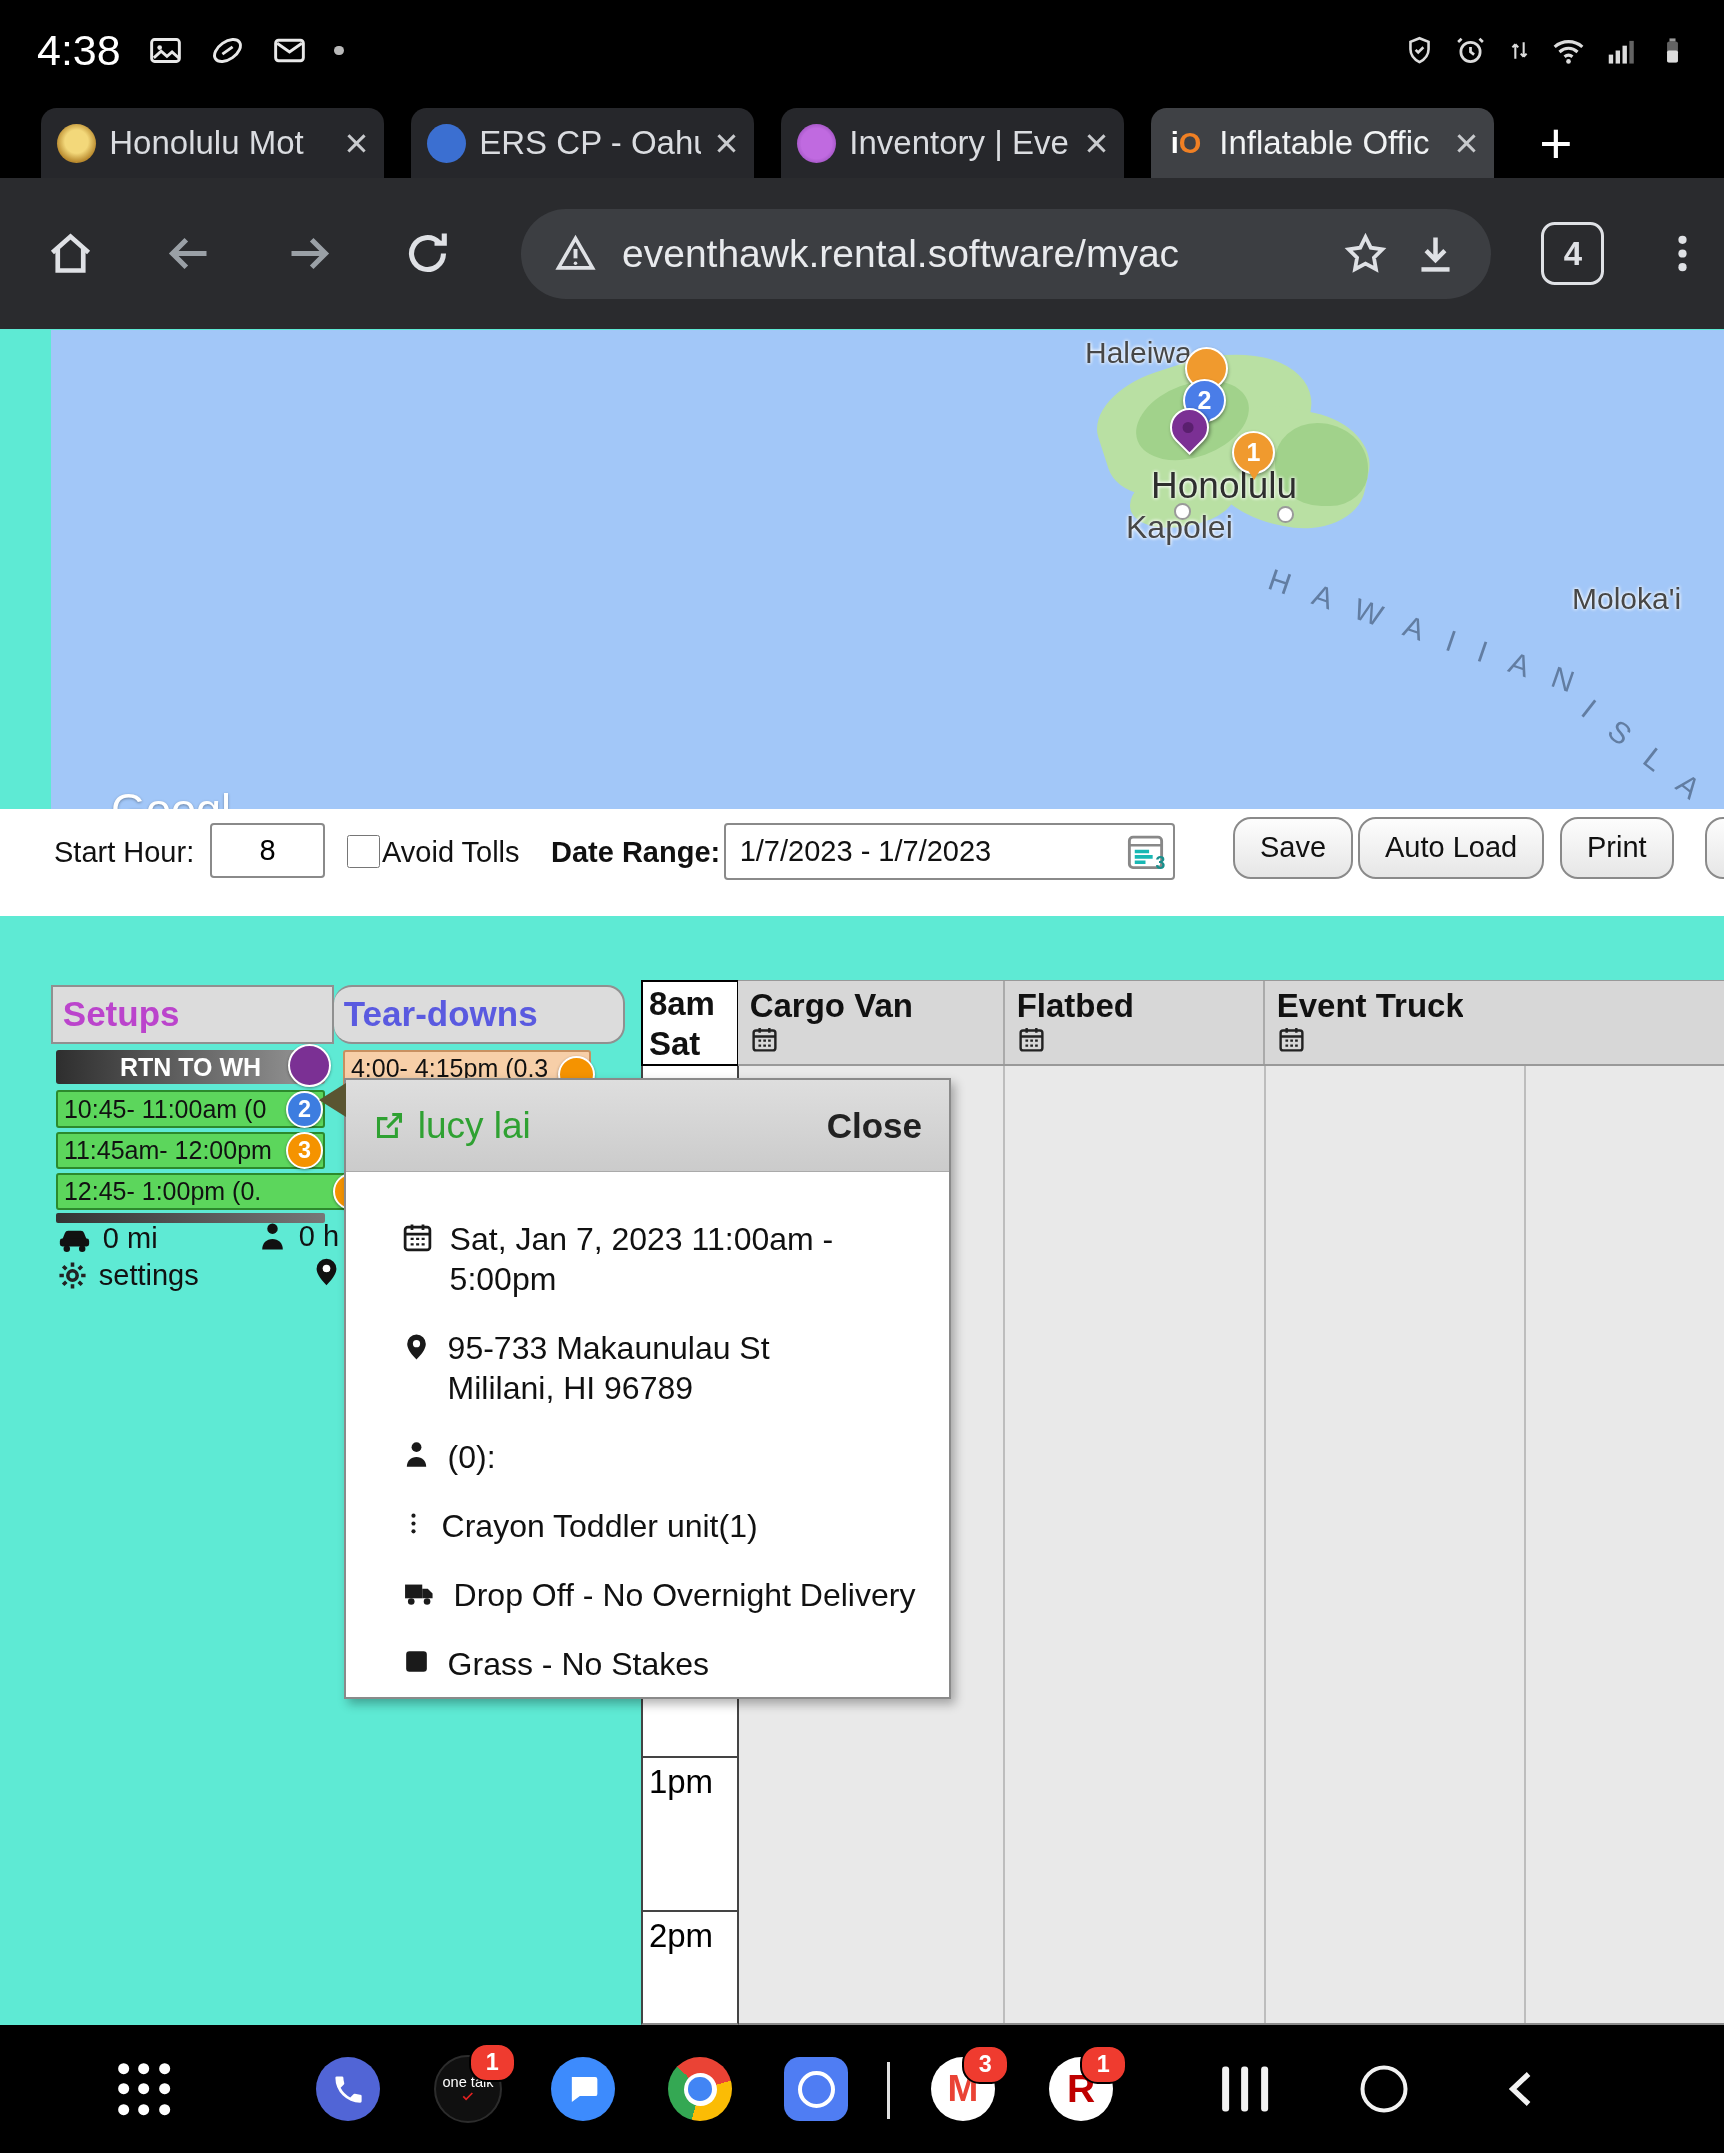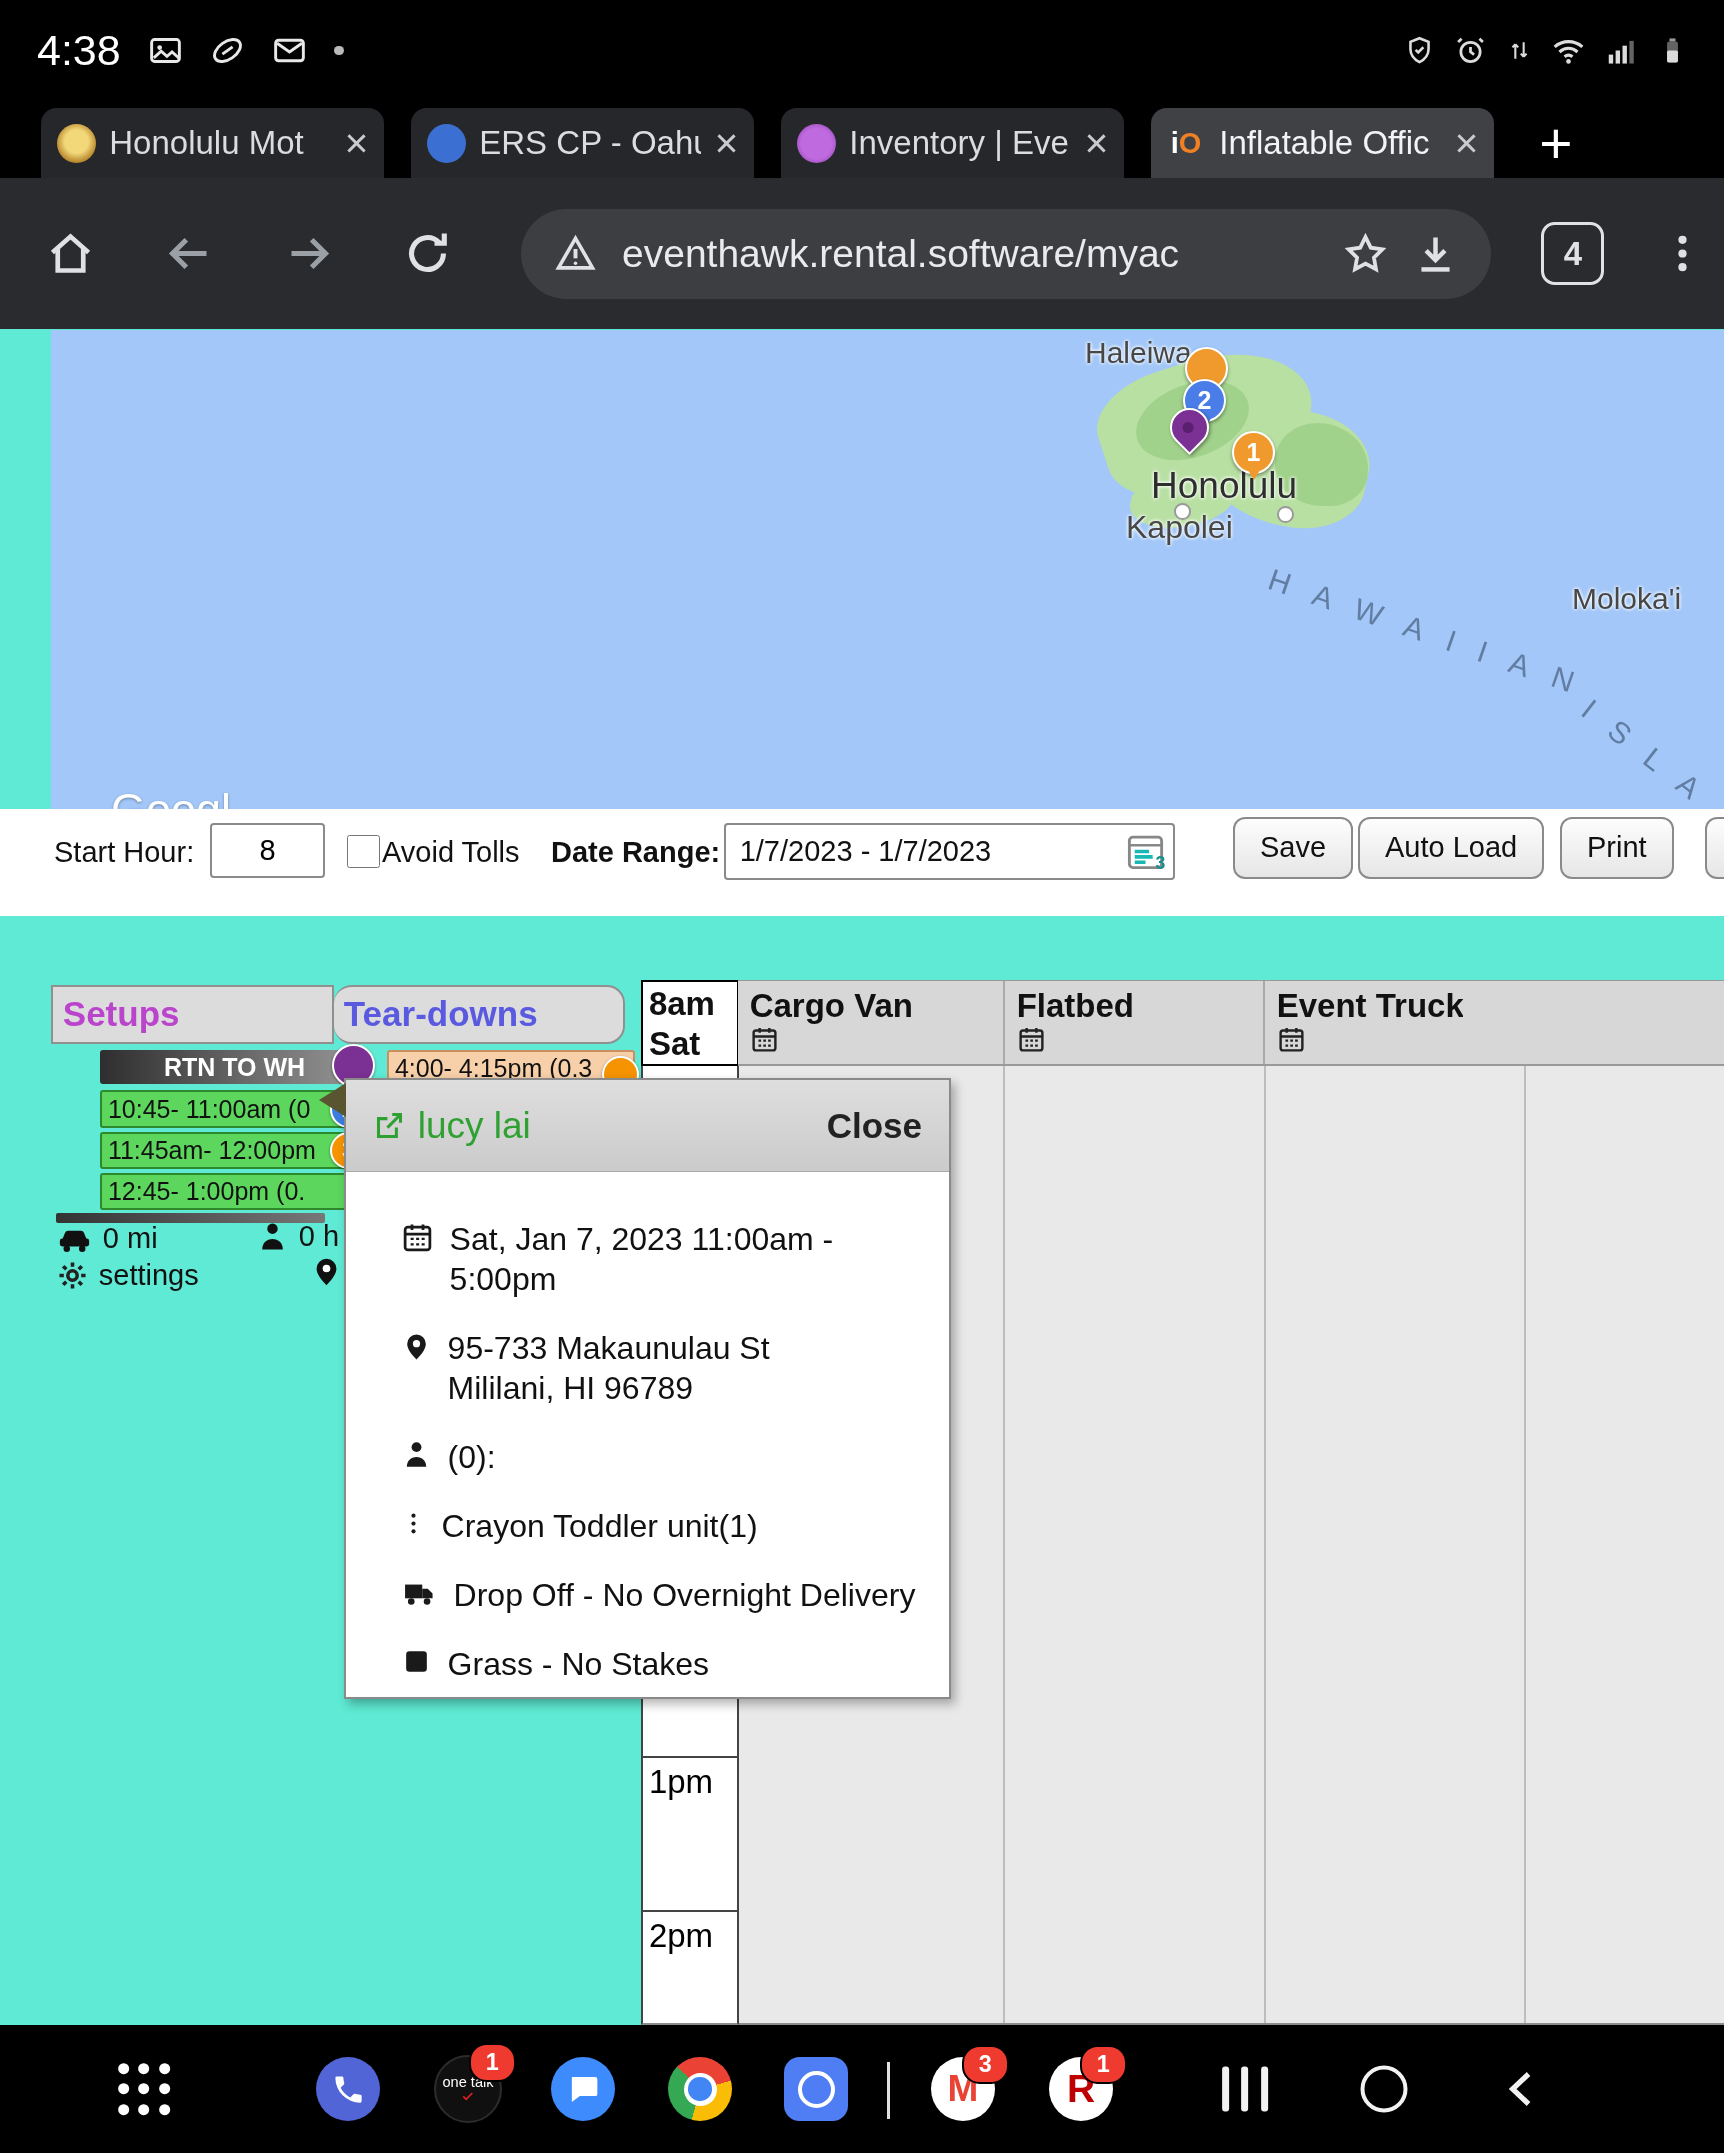--- a/index.html
+++ b/index.html
@@ -72,21 +72,21 @@
   
   .controls{position:absolute;left:0;top:809px;width:1724px;height:107px;background:#fff;}
   .ctl-label{position:absolute;font-size:29px;color:#111;}
   .ctl-input{position:absolute;width:115px;height:55px;border:2px solid #8a8a8a;border-radius:3.9px;
     font-size:29px;text-align:center;font-family:"Liberation Sans",sans-serif;box-sizing:border-box;background:#fff;}
   .date-field{position:absolute;width:451px;height:57px;border:2px solid #8a8a8a;border-radius:3.9px;
     display:flex;align-items:center;padding:0 5.9px 0 13.7px;box-sizing:border-box;background:#fff;gap:7.8px;}
   .date-text{flex:1;font-size:29px;}
   .cal3{position:absolute;right:7.8px;bottom:3.9px;font-size:17.6px;color:#178f8c;font-weight:bold;}
   .btn{position:absolute;height:62px;padding:0 25px;font-size:29px;color:#111;
-    border:2px solid #8a8a8a;border-radius:12px;background:linear-gradient(#fdfdfd,#e6e6e6);
+    border:2px solid #8a8a8a;border-radius:18px;background:linear-gradient(#fdfdfd,#e6e6e6);
     font-family:"Liberation Sans",sans-serif;}
   .chk{position:absolute;width:33px;height:33px;}
 
   
   .grid{position:absolute;left:0;top:980px;width:1724px;height:1044px;}
   .lp-header{position:absolute;left:51px;top:4.9px;height:59px;display:flex;}
   .lp-cell{background:#dcdcdc;border:2px solid #909090;box-sizing:border-box;display:flex;
     align-items:center;padding-left:9.8px;font-size:35px;font-weight:bold;}
   .lp-c1{width:283px;color:#bb44cc;text-align:right;}
   .lp-c2{width:291px;border-left:none;color:#5a5ae0;border-radius:18px;}
@@ -100,21 +100,21 @@
   .vh-cell + .vh-cell{border-left:2px solid #aaa;}
   .vh-name{font-size:33px;font-weight:bold;display:block;white-space:nowrap;overflow:hidden;}
   .grid-body{position:absolute;left:738px;top:86px;width:986px;height:959px;background:#e9e9e9;
     border-bottom:2px solid #8c8c8c;box-sizing:border-box;}
   .vline{position:absolute;top:0;bottom:0;width:2px;background:#bdbdbd;}
   .time-col{position:absolute;left:641px;top:86px;width:98px;height:959px;background:#fff;
     border-left:2px solid #444;border-right:2px solid #444;border-bottom:2px solid #8c8c8c;box-sizing:border-box;}
   .hline{position:absolute;left:0;right:0;height:0;border-top:2px solid #444;}
   .tlabel{position:absolute;left:5.9px;font-size:33px;color:#000;}
 
-  .ev{position:absolute;display:flex;align-items:center;box-sizing:border-box;overflow:visible;margin-left:44px;}
+  .ev{position:absolute;display:flex;align-items:center;box-sizing:border-box;overflow:visible;}
   .ev-label{font-size:25px;white-space:nowrap;overflow:hidden;flex:1;}
   .ev-rtn{background:linear-gradient(90deg,#2e2e2e,#9a9a9a);border-radius:2.9px;justify-content:center;}
   .ev-rtn .ev-label{color:#fff;font-weight:bold;text-align:center;flex:none;}
   .ev-green{background:#5cd65c;border:2px solid #2c8a2c;border-radius:2.9px;padding-left:5.9px;}
   .ev-peach{background:#f7cfa8;border:2px solid #c89060;border-radius:2.9px;padding-left:5.9px;align-items:flex-start;padding-top:2px;}
   .num-badge{width:37px;height:37px;border-radius:50%;border:2px solid #fff;color:#fff;
     font-size:23.4px;font-weight:bold;display:flex;align-items:center;justify-content:center;
     box-shadow:0 1px 2.9px rgba(0,0,0,.4);flex:none;box-sizing:border-box;}
   .b-blue{background:#3d7de0;}
   .b-orange{background:#f59300;}

